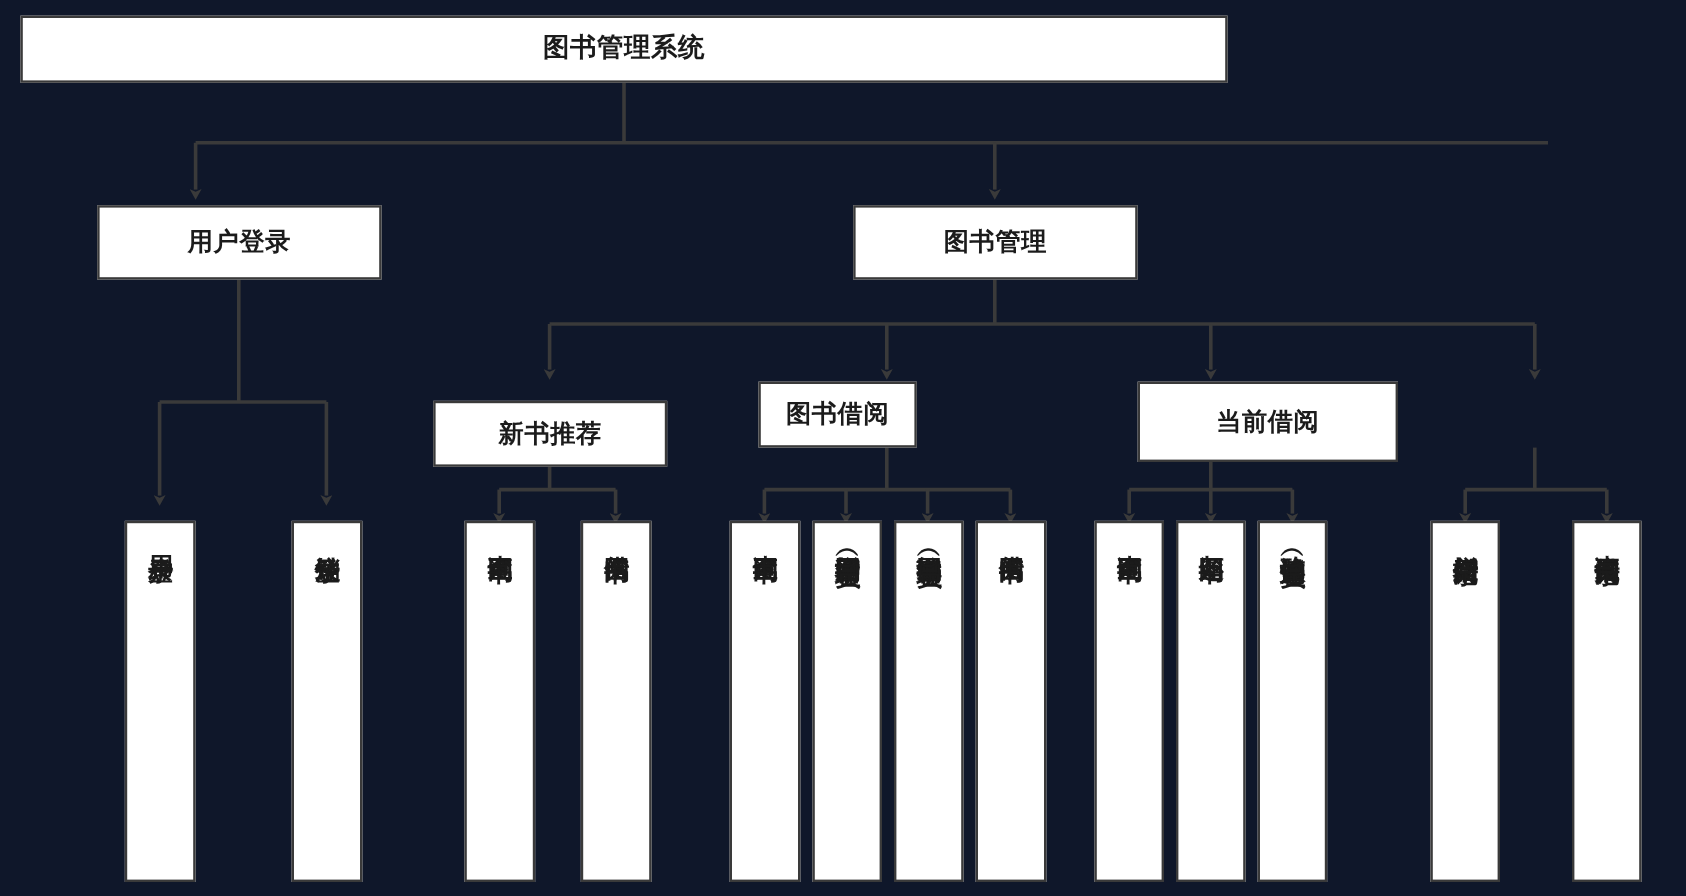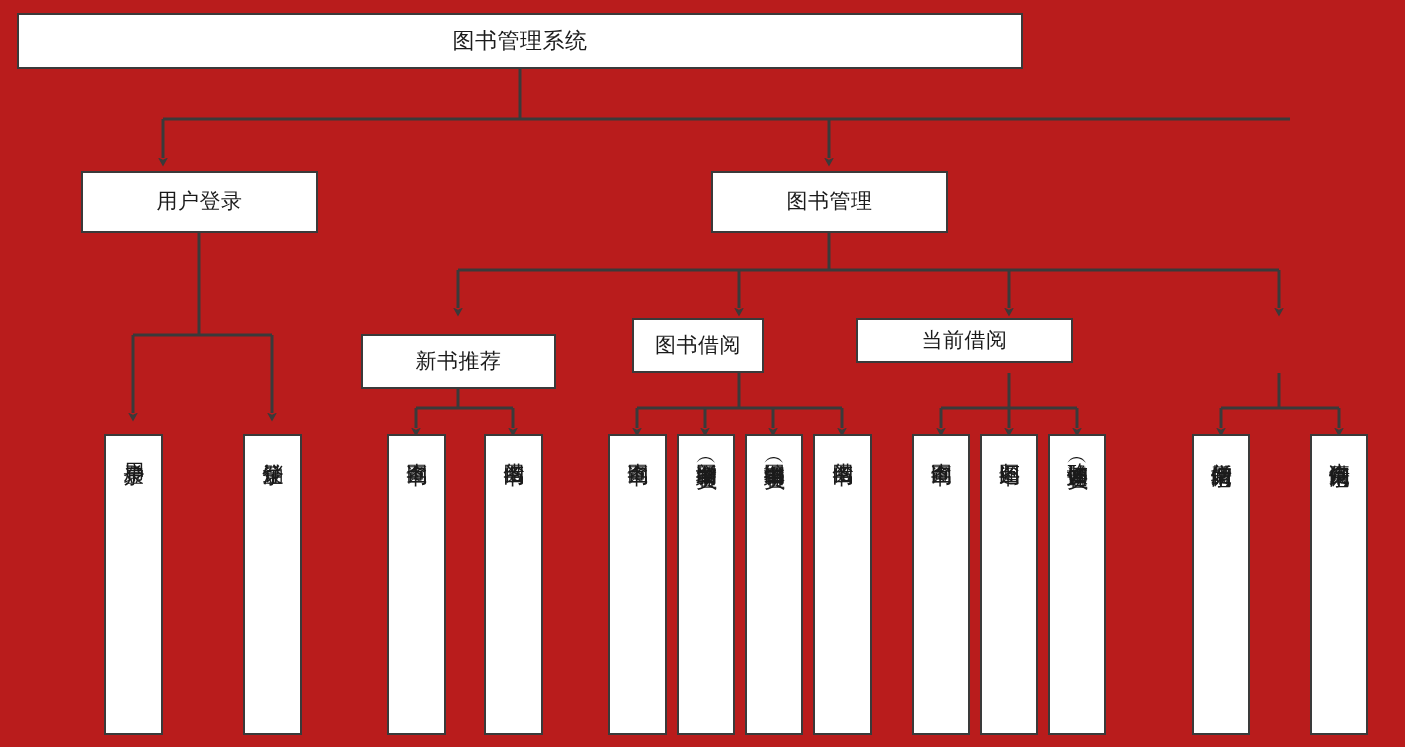--- a/index.html
+++ b/index.html
@@ -8,22 +8,23 @@
     padding: 0;
     background: #ffffff;
   }
   body {
     font-family: "DejaVu Sans", "Liberation Sans", sans-serif;
   }
   #diagram {
     position: relative;
     width: 1405px;
     height: 747px;
-    background: #b91c1c;
+    background: #0f172a;
     overflow: hidden;
+    font-weight: bold;
   }
   #connectors {
     position: absolute;
     left: 0;
     top: 0;
     width: 1405px;
     height: 747px;
     pointer-events: none;
   }
   .node {
@@ -134,21 +135,21 @@
   <div class="node horiz" style="left:711px; top:171px; width:237px; height:62px;">
     <span>图书管理</span>
   </div>
 
   <div class="node horiz" style="left:361px; top:318px; width:195px; height:55px;margin-top:16px;">
     <span>新书推荐</span>
   </div>
   <div class="node horiz" style="left:632px; top:318px; width:132px; height:55px;">
     <span>图书借阅</span>
   </div>
-  <div class="node horiz" style="left:856px; top:318px; width:217px; height:45px;justify-content:center;">
+  <div class="node horiz" style="left:948px; top:318px; width:217px; height:67px;justify-content:center;">
     <span>当前借阅</span>
   </div>
 
   <div class="node vert" style="left:104px; top:434px; width:59px; height:301px;">
     <span class="vlabel">用户登录</span>
   </div>
   <div class="node vert" style="left:243px; top:434px; width:59px; height:301px;">
     <span class="vlabel">注销登录</span>
   </div>
 

